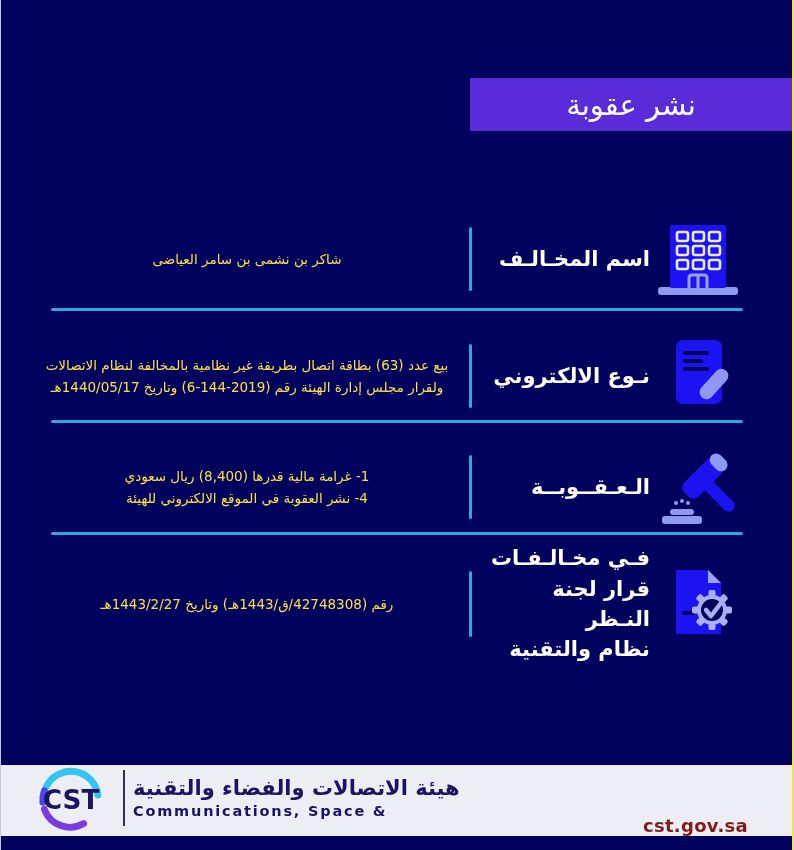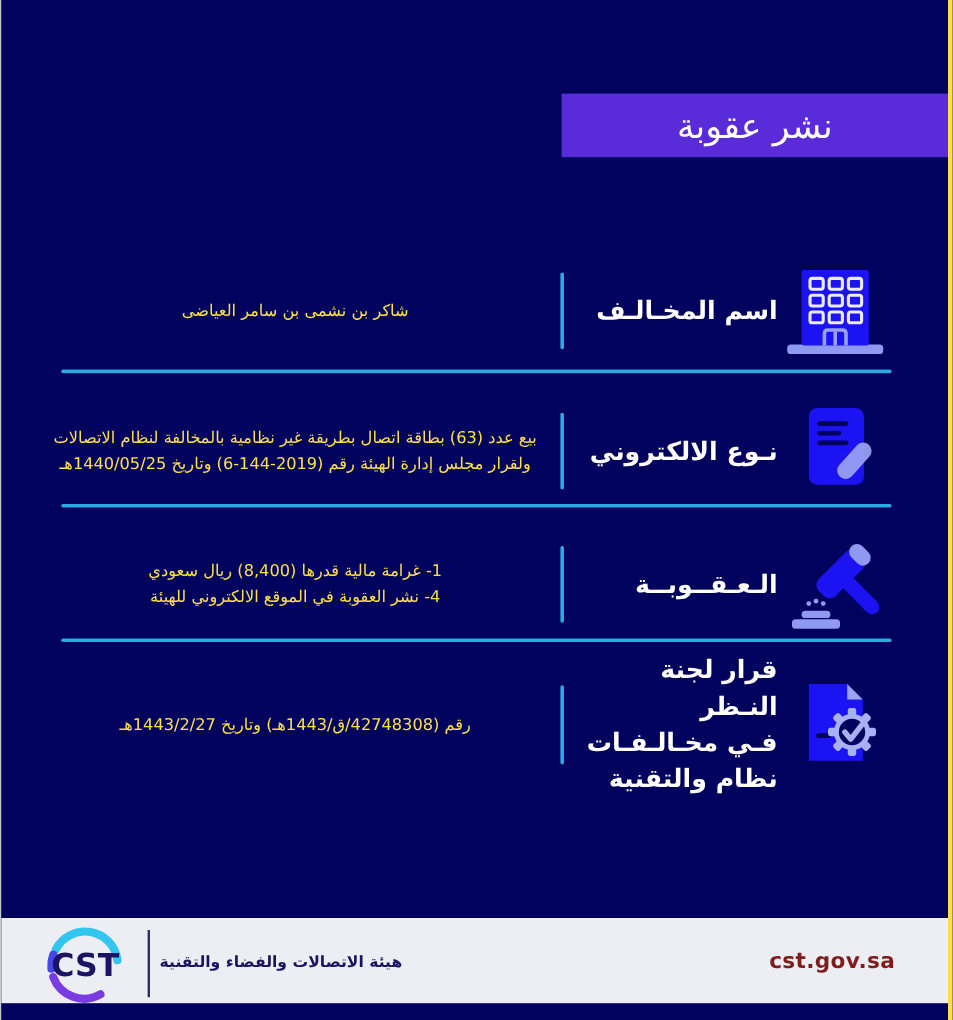--- a/index.html
+++ b/index.html
@@ -1,19 +1,19 @@
 <!DOCTYPE html>
 <html lang="ar"><head>
 <meta charset="utf-8">
 <style>
   html,body{margin:0;padding:0;background:#2a2a2a;}
   .page{
     position:relative;width:794px;height:850px;margin:0 auto;
     background:#01015E;overflow:hidden;box-sizing:border-box;
-    border-left:1px solid #C8C8D2;border-right:4px solid #fde047;
+    border-left:1px solid #C8C8D2;border-right:2px solid #fde047;
     font-family:"DejaVu Sans", sans-serif;
   }
   
   .banner{
     position:absolute;top:78px;right:0;width:322px;height:53px;
     background:#5A2BD8;color:#fff;display:flex;align-items:center;justify-content:center;
     direction:rtl;font-size:29px;letter-spacing:.5px;
   }
   
   .row{position:absolute;left:30px;right:46px;display:flex;direction:rtl;align-items:center;}
@@ -28,26 +28,26 @@
   }
   .vline{flex:0 0 3px;height:64px;background:#2BAAE2;margin-right:10px;margin-left:6px;border-radius:2px;}
   .row4 .vline{height:66px;}
   .content{flex:1;color:#fde047;font-size:13.5px;text-align:center;line-height:1.65;direction:rtl;}
   .content .inner{max-width:432px;margin:0 auto;}
   .divider{position:absolute;left:50px;width:692px;height:3px;background:#2BAAE2;border-radius:2px;}
   .d1{top:308px;} .d2{top:420px;} .d3{top:532px;}
   
   .footer{
     position:absolute;left:0;right:0;top:765px;height:71px;background:#EDEDF4;
-    display:flex;align-items:flex-start;padding:0 44px 0 30px;box-sizing:border-box;
+    display:flex;align-items:flex-end;padding:0 44px 0 30px;box-sizing:border-box;
   }
   .logo-wrap{display:flex;align-items:center;}
   .logo-divider{width:2px;height:56px;background:#2C2F6B;margin:0 8px 0 12px;}
   .org-text{color:#1B1464;}
-  .org-ar{font-size:13px;font-weight:bold;direction:rtl;text-align:left;line-height:1.3;}
+  .org-ar{font-size:21px;font-weight:bold;direction:rtl;text-align:left;line-height:1.3;}
   .org-en{font-size:14.5px;font-weight:bold;letter-spacing:1.8px;line-height:1.35;}
   .website{margin-left:auto;margin-top:26px;font-weight:bold;font-size:18px;color:#7f1d1d;letter-spacing:.3px;}
 </style>
 </head>
 <body>
 
 <div class="page">
 
   <div class="banner">
     <span>نشر عقوبة</span>
@@ -93,21 +93,21 @@
           <rect x="33" y="33" width="26" height="4" rx="2"></rect>
         </g>
         <g transform="translate(64,50) rotate(42)">
           <rect x="-7" y="-18" width="14" height="36" rx="7" fill="#9AA3F4" opacity="0.92"></rect>
         </g>
       </svg>
     </div>
     <div class="label">نـوع الالكتروني</div>
     <div class="vline"></div>
     <div class="content">
-      <div class="inner">بيع عدد (63) بطاقة اتصال بطريقة غير نظامية بالمخالفة لنظام الاتصالات ولقرار مجلس إدارة الهيئة رقم (2019-144-6) وتاريخ 1440/05/25هـ</div>
+      <div class="inner">بيع عدد (63) بطاقة اتصال بطريقة غير نظامية بالمخالفة لنظام الاتصالات ولقرار مجلس إدارة الهيئة رقم (2019-144-6) وتاريخ 1440/05/17هـ</div>
     </div>
   </div>
   <div class="divider d2"></div>
 
   <div class="row row3">
     <div class="icon-box">
       <svg width="96" height="84" viewBox="0 0 96 84">
         <rect x="12" y="71" width="40" height="8" rx="3" fill="#8F99F2"></rect>
         <rect x="20" y="64" width="24" height="6" rx="3" fill="#8F99F2"></rect>
         <g fill="#8F99F2">
@@ -166,39 +166,40 @@
           <g transform="rotate(315)">
               <rect x="-3.5" y="-20" width="7" height="8" rx="2"></rect>
             </g>
           <circle cx="0" cy="0" r="15" fill="#A8B0F6"></circle>
           <circle cx="0" cy="0" r="11" fill="#01015E"></circle>
           <path d="M-6 0 L-1 6 L9 -7" fill="none" stroke="#A8B0F6" stroke-width="4.5" stroke-linecap="round" stroke-linejoin="round"></path>
         </g>
       </svg>
     </div>
     <div class="label">
+      <div>فـي مخـالـفـات</div>
       <div>قرار لجنة النـظر</div>
-      <div>فـي مخـالـفـات</div>
       <div>نظام والتقنية</div>
     </div>
     <div class="vline"></div>
     <div class="content">
       <div class="inner">رقم (42748308/ق/1443هـ) وتاريخ 1443/2/27هـ</div>
     </div>
   </div>
 
   <div class="footer">
     <div class="logo-wrap">
       <svg width="80" height="76" viewBox="0 0 80 78" aria-hidden="true">
         <path d="M14.8 27 A28 28 0 0 1 67.6 36.1" fill="none" stroke="#32C5F0" stroke-width="7" stroke-linecap="round"></path>
         <path d="M12.7 31.4 A28 28 0 0 0 11.1 43.4" fill="none" stroke="#4746E8" stroke-width="7" stroke-linecap="round"></path>
         <path d="M12.7 50.6 A28 28 0 0 0 53 65.2" fill="none" stroke="#7A3BE0" stroke-width="7" stroke-linecap="round"></path>
         <text x="40" y="50" text-anchor="middle" font-family="DejaVu Sans, sans-serif" font-size="27" font-weight="bold" fill="#1B1464">CST</text>
       </svg>
       <div class="logo-divider"></div>
       <div class="org-text">
         <div class="org-ar">هيئة الاتصالات والفضاء والتقنية</div>
+        <div class="org-en">Communications, Space &amp;</div>
       </div>
     </div>
     <div class="website">cst.gov.sa</div>
   </div>
 
 </div>
 
 </body></html>

